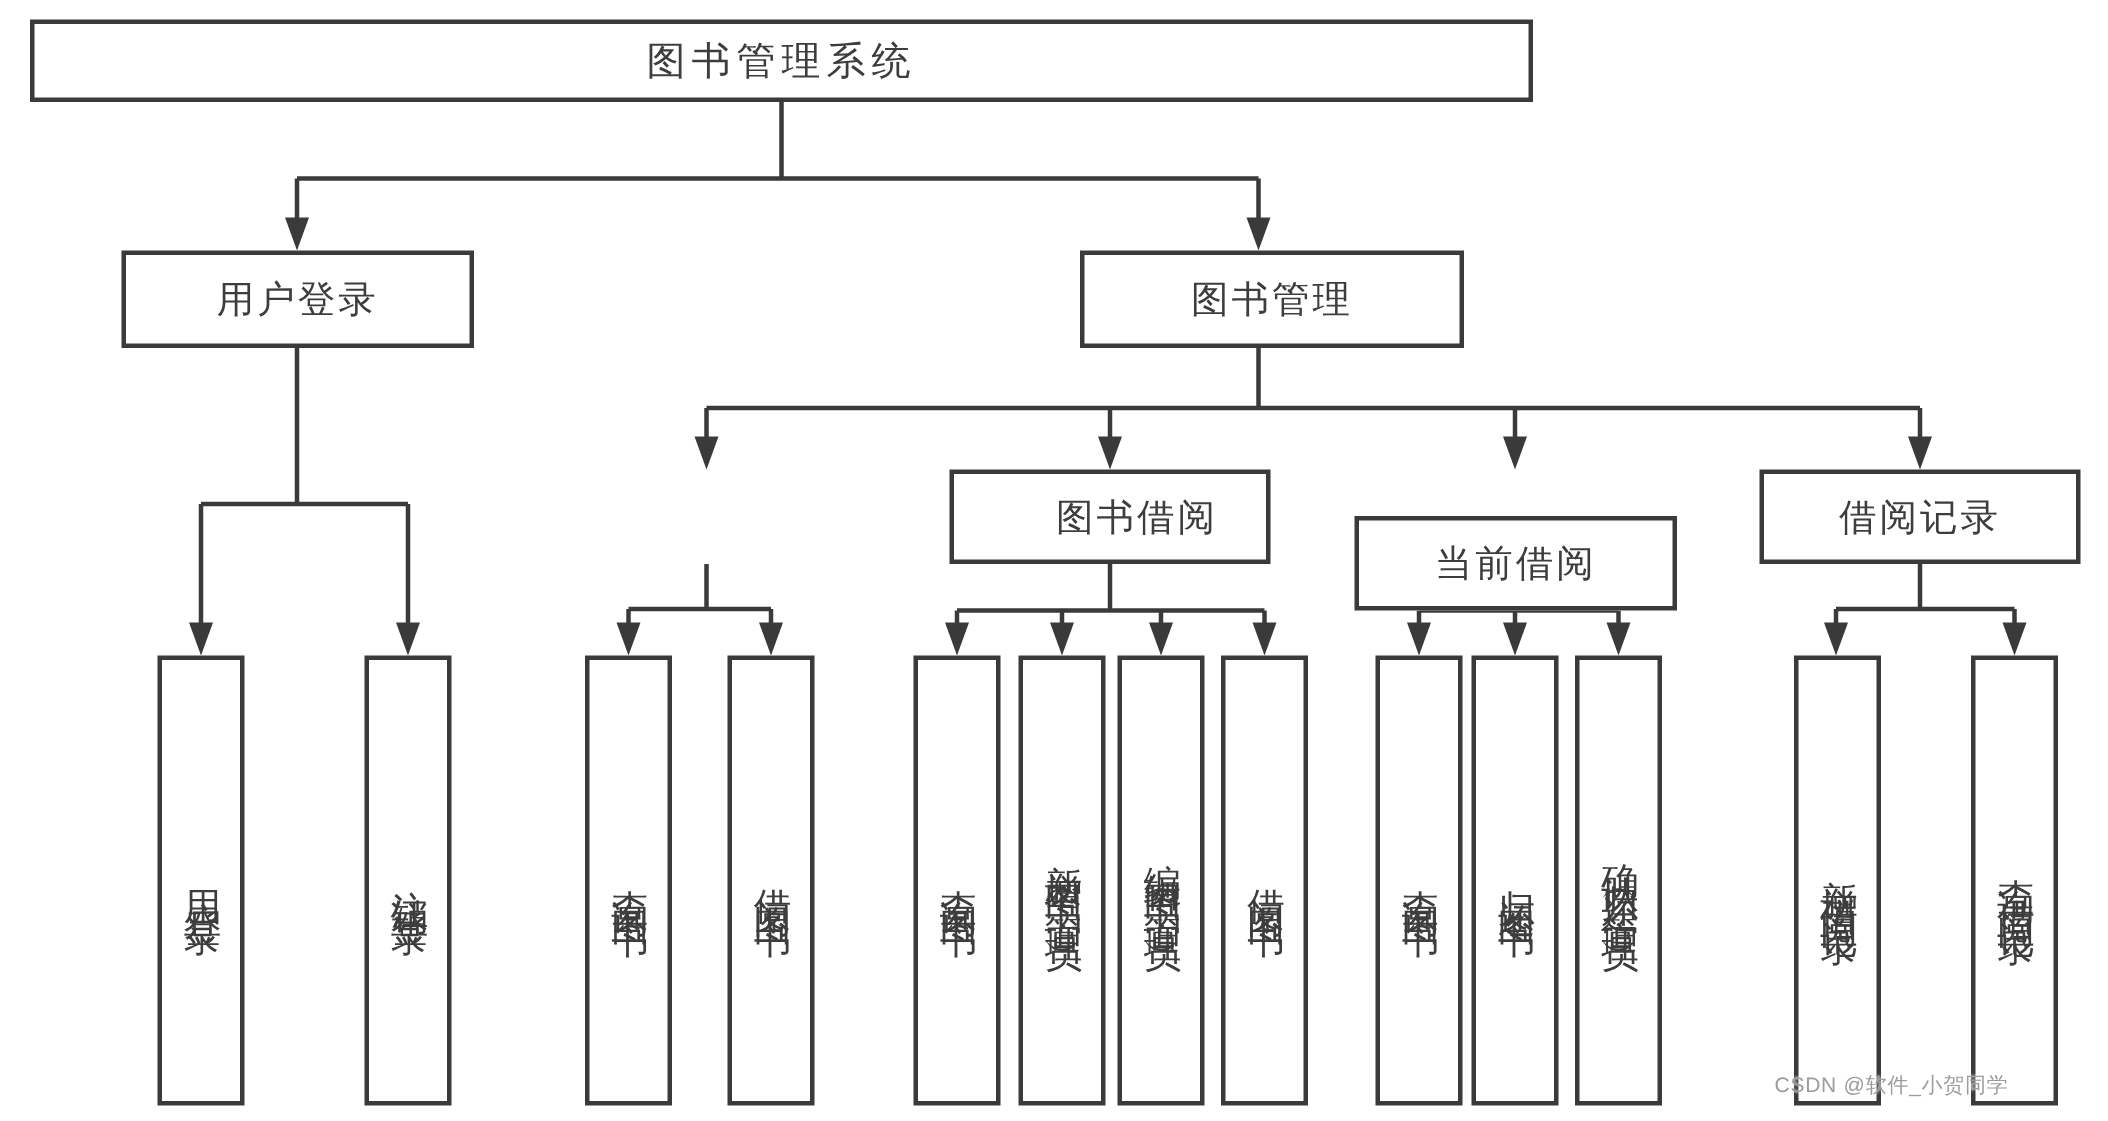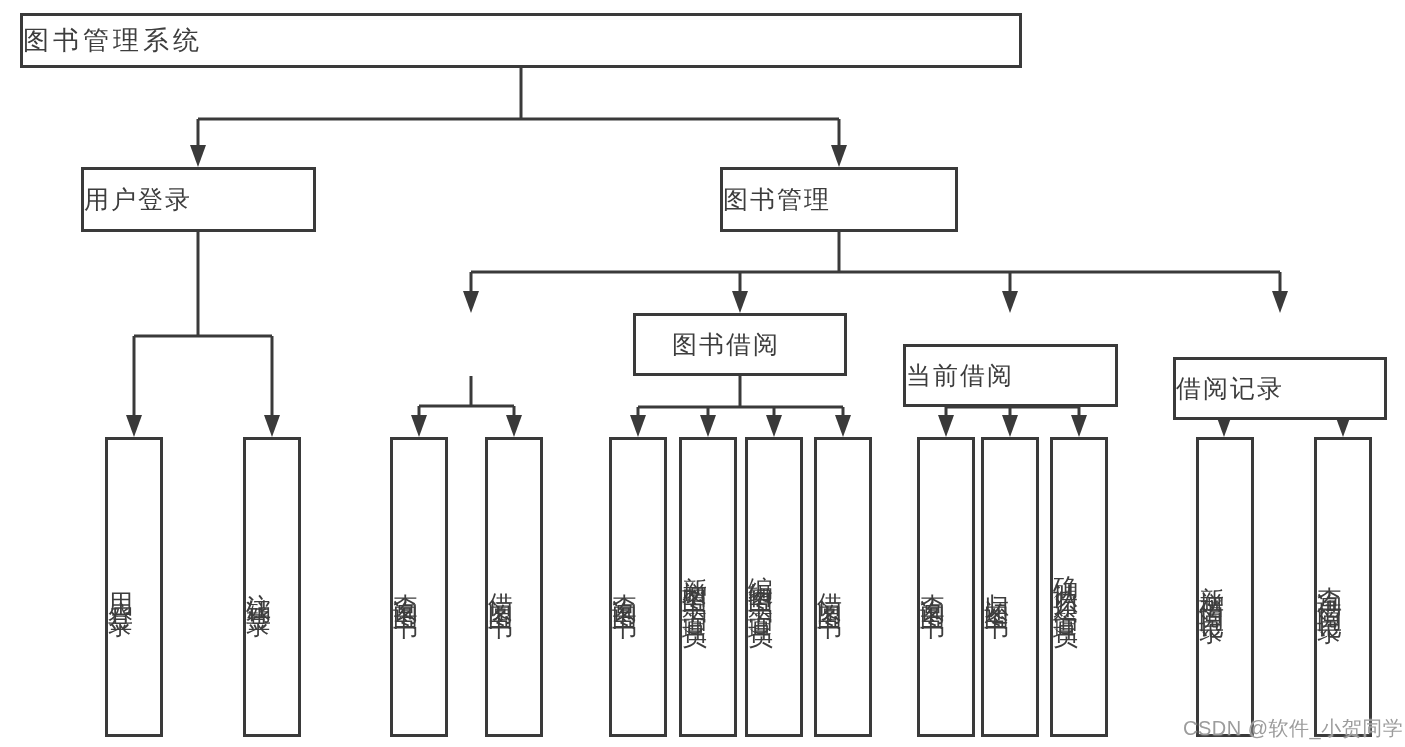--- a/index.html
+++ b/index.html
@@ -3,33 +3,33 @@
 <meta charset="utf-8">
 <style>
   html,body{margin:0;padding:0;background:#ffffff;}
   .canvas{
     position:relative;width:1405px;height:747px;background:#ffffff;
     font-family:"Liberation Sans","DejaVu Sans",sans-serif;overflow:hidden;
   }
   svg.edges{position:absolute;left:0;top:0;z-index:1;}
   .node{
     position:absolute;background:#ffffff;border:3px solid #3a3a3a;
-    display:flex;align-items:center;justify-content:flex-start;
+    display:flex;align-items:center;justify-content:center;
     color:#3d3d3d;box-sizing:border-box;z-index:2;
   }
   .node.box-root{border-width:3px;}
   .node.box-root .lbl{font-size:26px;letter-spacing:4px;}
   .node.box-h .lbl{font-size:25px;letter-spacing:2px;white-space:nowrap;}
   .node.box-leaf .lbl{
     writing-mode:vertical-rl;text-orientation:mixed;
     font-size:25px;letter-spacing:7px;line-height:1;
   }
   .watermark{
     position:absolute;left:1183px;top:715px;z-index:5;
-    font-size:20px;letter-spacing:0.5px;color:#9c9c9c;white-space:nowrap;
+    font-size:14px;letter-spacing:0.5px;color:#9c9c9c;white-space:nowrap;
     text-shadow:0 0 2px #ffffff;
   }
 </style>
 </head>
 <body>
 
 <div class="canvas">
 
   <svg class="edges" width="1405" height="747" viewBox="0 0 1405 747">
       <path d="M521 68 V119" stroke="#3a3a3a" stroke-width="3" fill="none"></path>
@@ -86,31 +86,31 @@
       <polygon points="1335,415 1351,415 1343,437" fill="#3a3a3a"></polygon>
     </svg>
 
   <div class="node box-root" style="left:20px;top:13px;width:1002px;height:55px;">
     <span class="lbl">图书管理系统</span>
   </div>
 
   <div class="node box-h" style="left:81px;top:167px;width:235px;height:65px;">
     <span class="lbl">用户登录</span>
   </div>
-  <div class="node box-h" style="left:720px;top:167px;width:238px;height:65px;">
+  <div class="node box-h" style="left:720px;top:167px;width:256px;height:65px;">
     <span class="lbl">图书管理</span>
   </div>
 
   <div class="node box-h" style="left:633px;top:313px;width:214px;height:63px;padding-left:36px;">
     <span class="lbl">图书借阅</span>
   </div>
   <div class="node box-h" style="left:903px;top:313px;width:215px;height:63px;margin-top:31px;">
     <span class="lbl">当前借阅</span>
   </div>
-  <div class="node box-h" style="left:1173px;top:313px;width:214px;height:63px;margin-top:44px;">
+  <div class="node box-h" style="left:1173px;top:313px;width:214px;height:63px;">
     <span class="lbl">借阅记录</span>
   </div>
 
   <div class="node box-leaf" style="left:105px;top:437px;width:58px;height:300px;">
     <span class="lbl">用户登录</span>
   </div>
   <div class="node box-leaf" style="left:243px;top:437px;width:58px;height:300px;">
     <span class="lbl">注销登录</span>
   </div>
 

